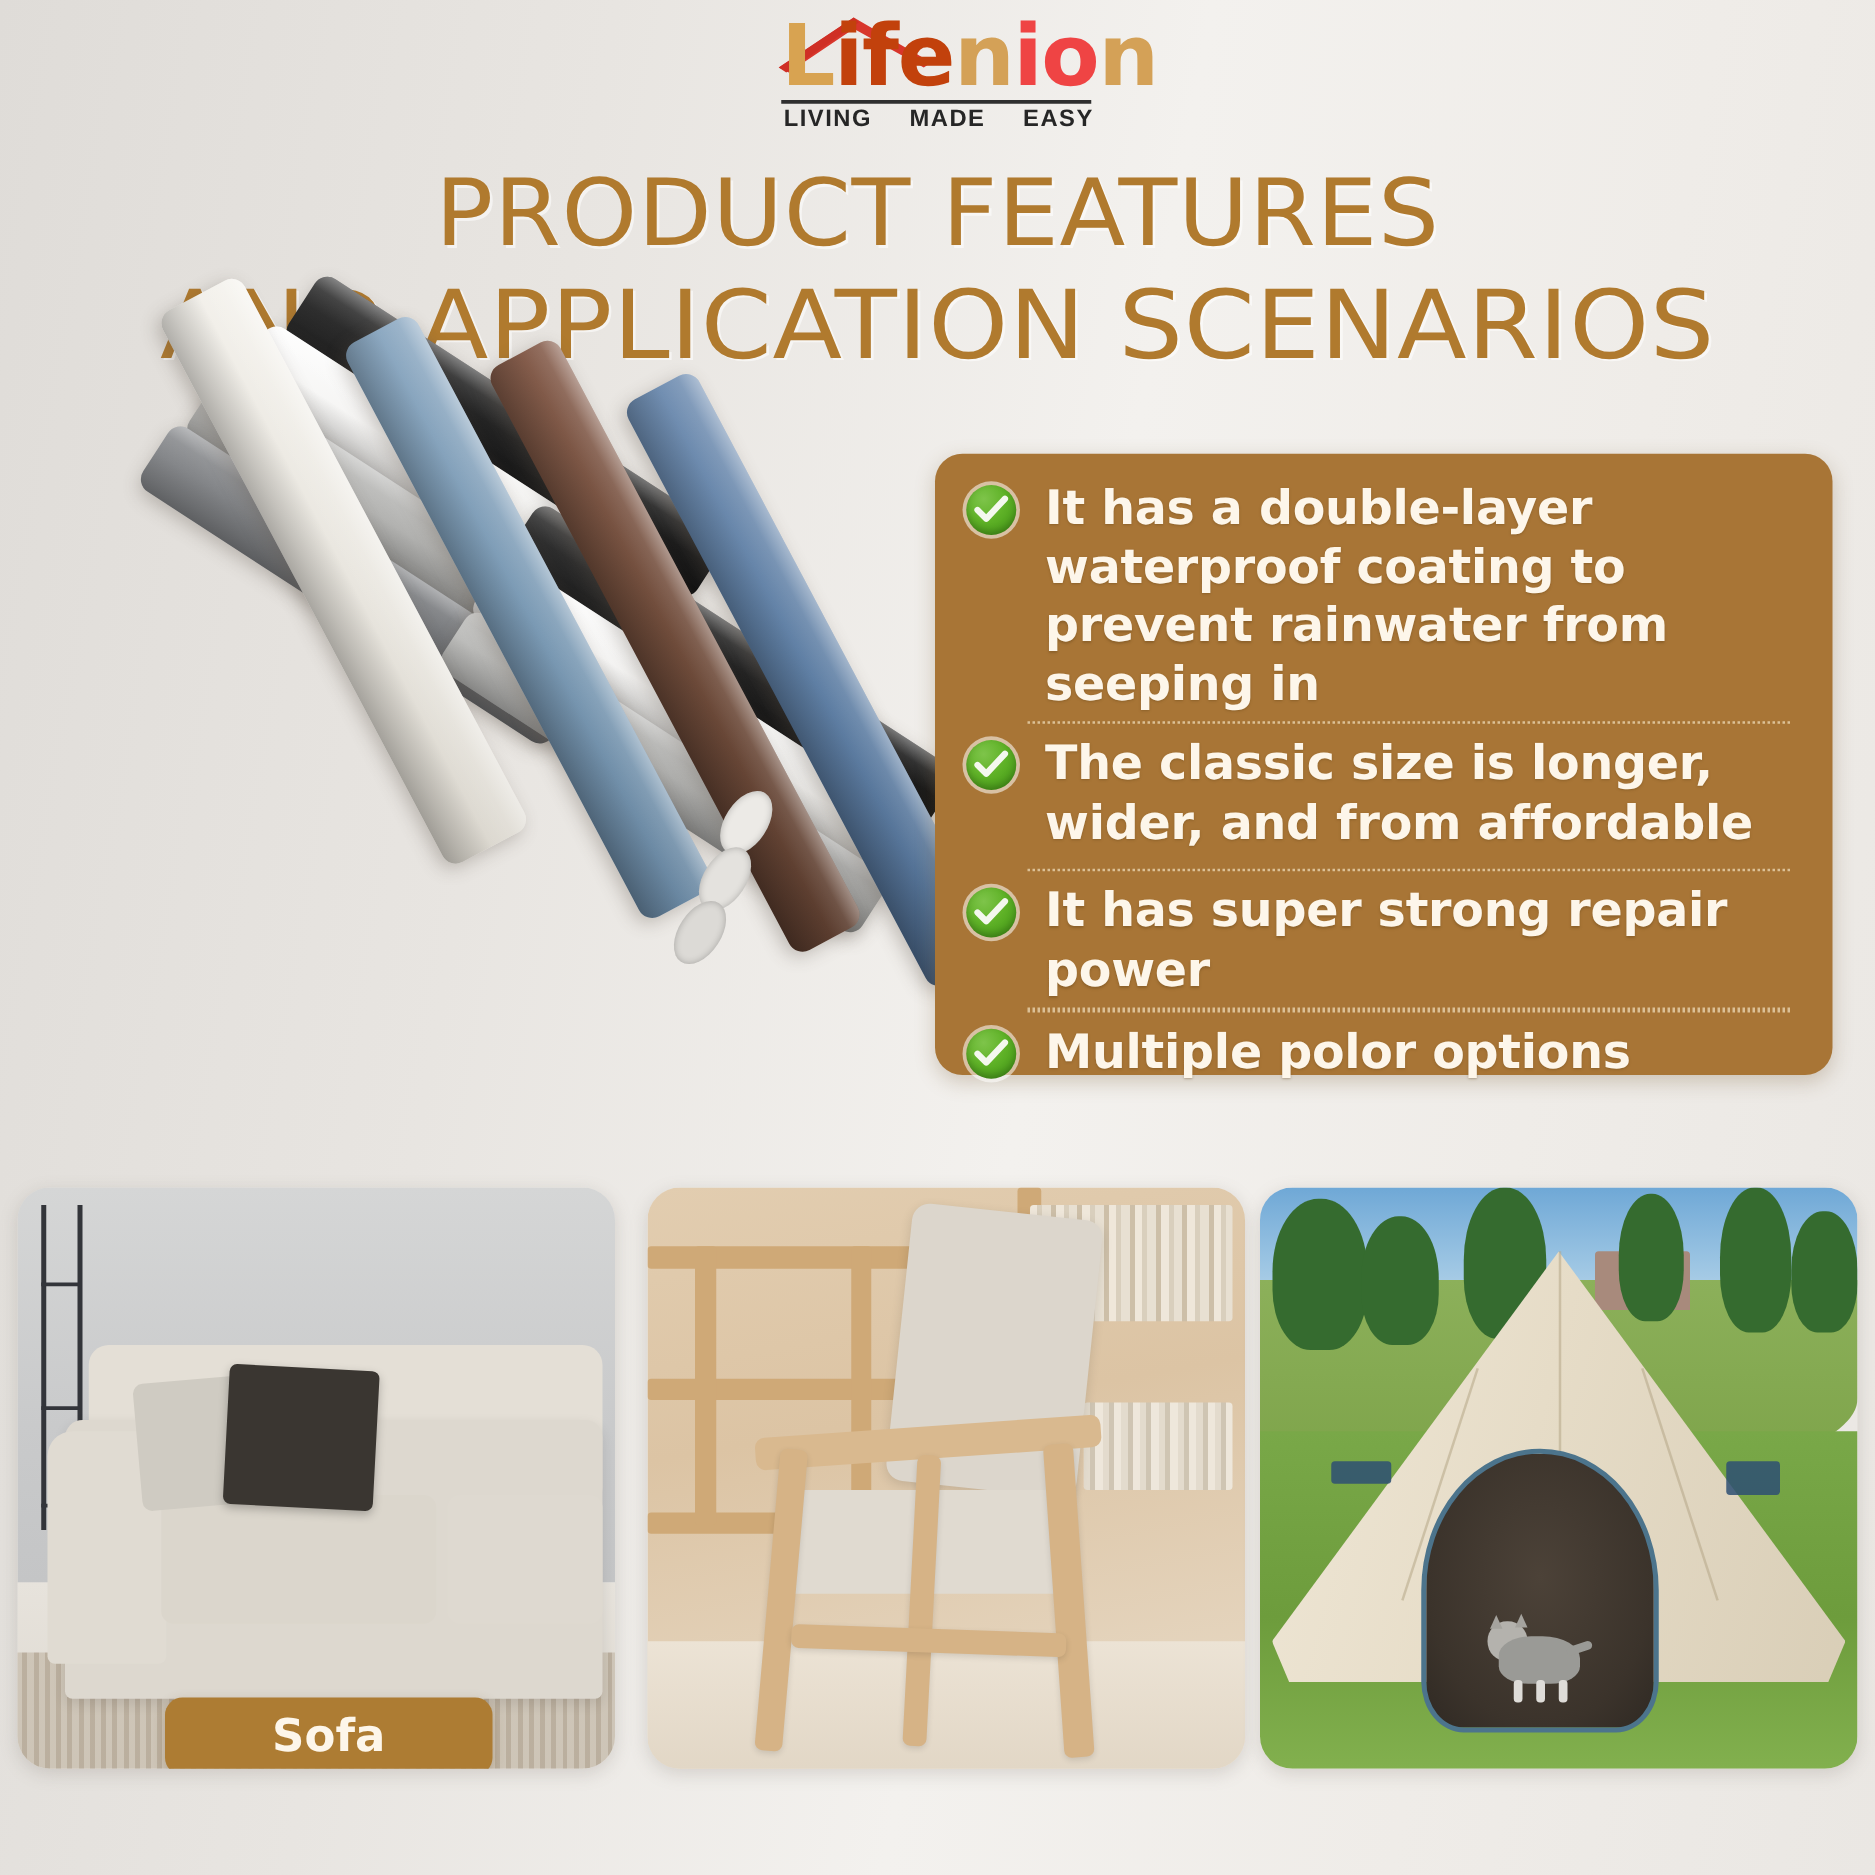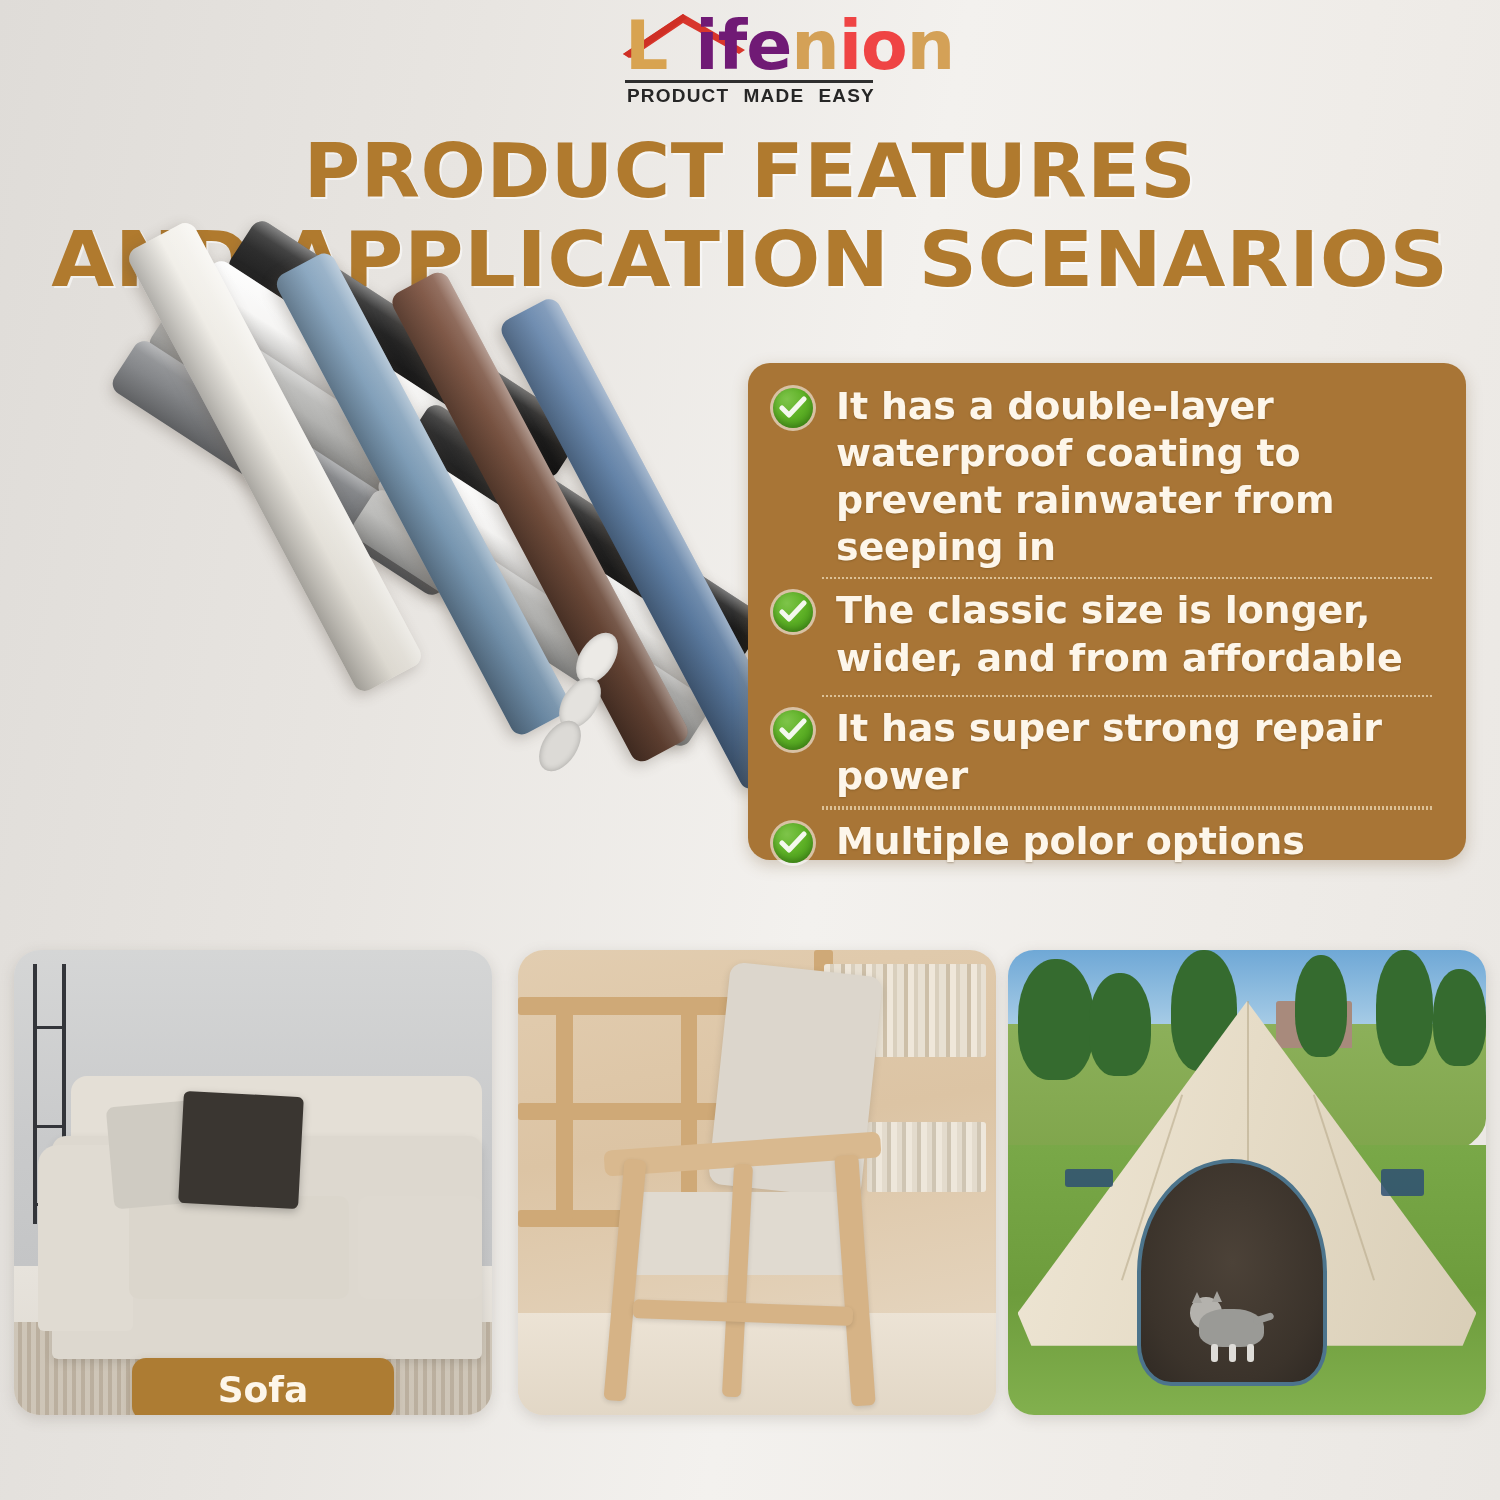--- a/index.html
+++ b/index.html
@@ -43,21 +43,21 @@
     left: 6px;
     top: 6px;
     font-size: 68px;
     font-weight: bold;
     letter-spacing: -1px;
     line-height: 1;
     font-family: "DejaVu Sans", sans-serif;
     white-space: nowrap;
   }
   .logo-l   { color: #d8a351; }
-  .logo-ife { color: #701a75; margin-left: 28px; }
+  .logo-ife { color: #c2410c; }
   .logo-n   { color: #d4a157; }
   .logo-io  { color: #ef4444; }
   .logo-n2  { color: #d4a157; }
   .logo-rule {
     position: absolute;
     left: 6px;
     top: 74px;
     width: 248px;
     height: 3px;
     background: #2f2f2f;
@@ -78,21 +78,21 @@
 
   
   .title {
     position: absolute;
     top: 128px;
     left: 0;
     width: 1500px;
     text-align: center;
     color: #b07a2e;
     font-family: "DejaVu Sans", sans-serif;
-    font-weight: bold;
+    font-weight: normal;
     font-size: 74px;
     line-height: 1.18;
     letter-spacing: 0.5px;
     text-shadow: 2px 2px 0 rgba(255,255,255,0.55);
   }
   .title-line { display: block; transform: scaleX(1.04); }
   .title-line.l2 { font-size: 76px; transform: scaleX(1.07); }
 
   
   .rolls {
@@ -300,21 +300,21 @@
 
 <div class="logo-wrap">
   <div class="logo">
     <svg class="logo-roof" viewBox="0 0 128 48">
       <path d="M2 44 L62 4 L124 40 L118 44 L62 13 L10 48 Z" fill="#d8362c"></path>
       <path d="M2 44 L62 4 L66 8 L8 48 Z" fill="#cf2f25"></path>
     </svg>
     <div class="logo-word"><span class="logo-l">L</span><span class="logo-ife">ife</span><span class="logo-n">n</span><span class="logo-io">io</span><span class="logo-n2">n</span></div>
     <div class="logo-rule"></div>
     <div class="logo-tag">
-      <span>PRODUCT</span>
+      <span>LIVING</span>
       <span>MADE</span>
       <span>EASY</span>
     </div>
   </div>
 </div>
 
 <div class="title">
   <span class="title-line l1">PRODUCT FEATURES</span>
   <span class="title-line l2">AND APPLICATION SCENARIOS</span>
 </div>

